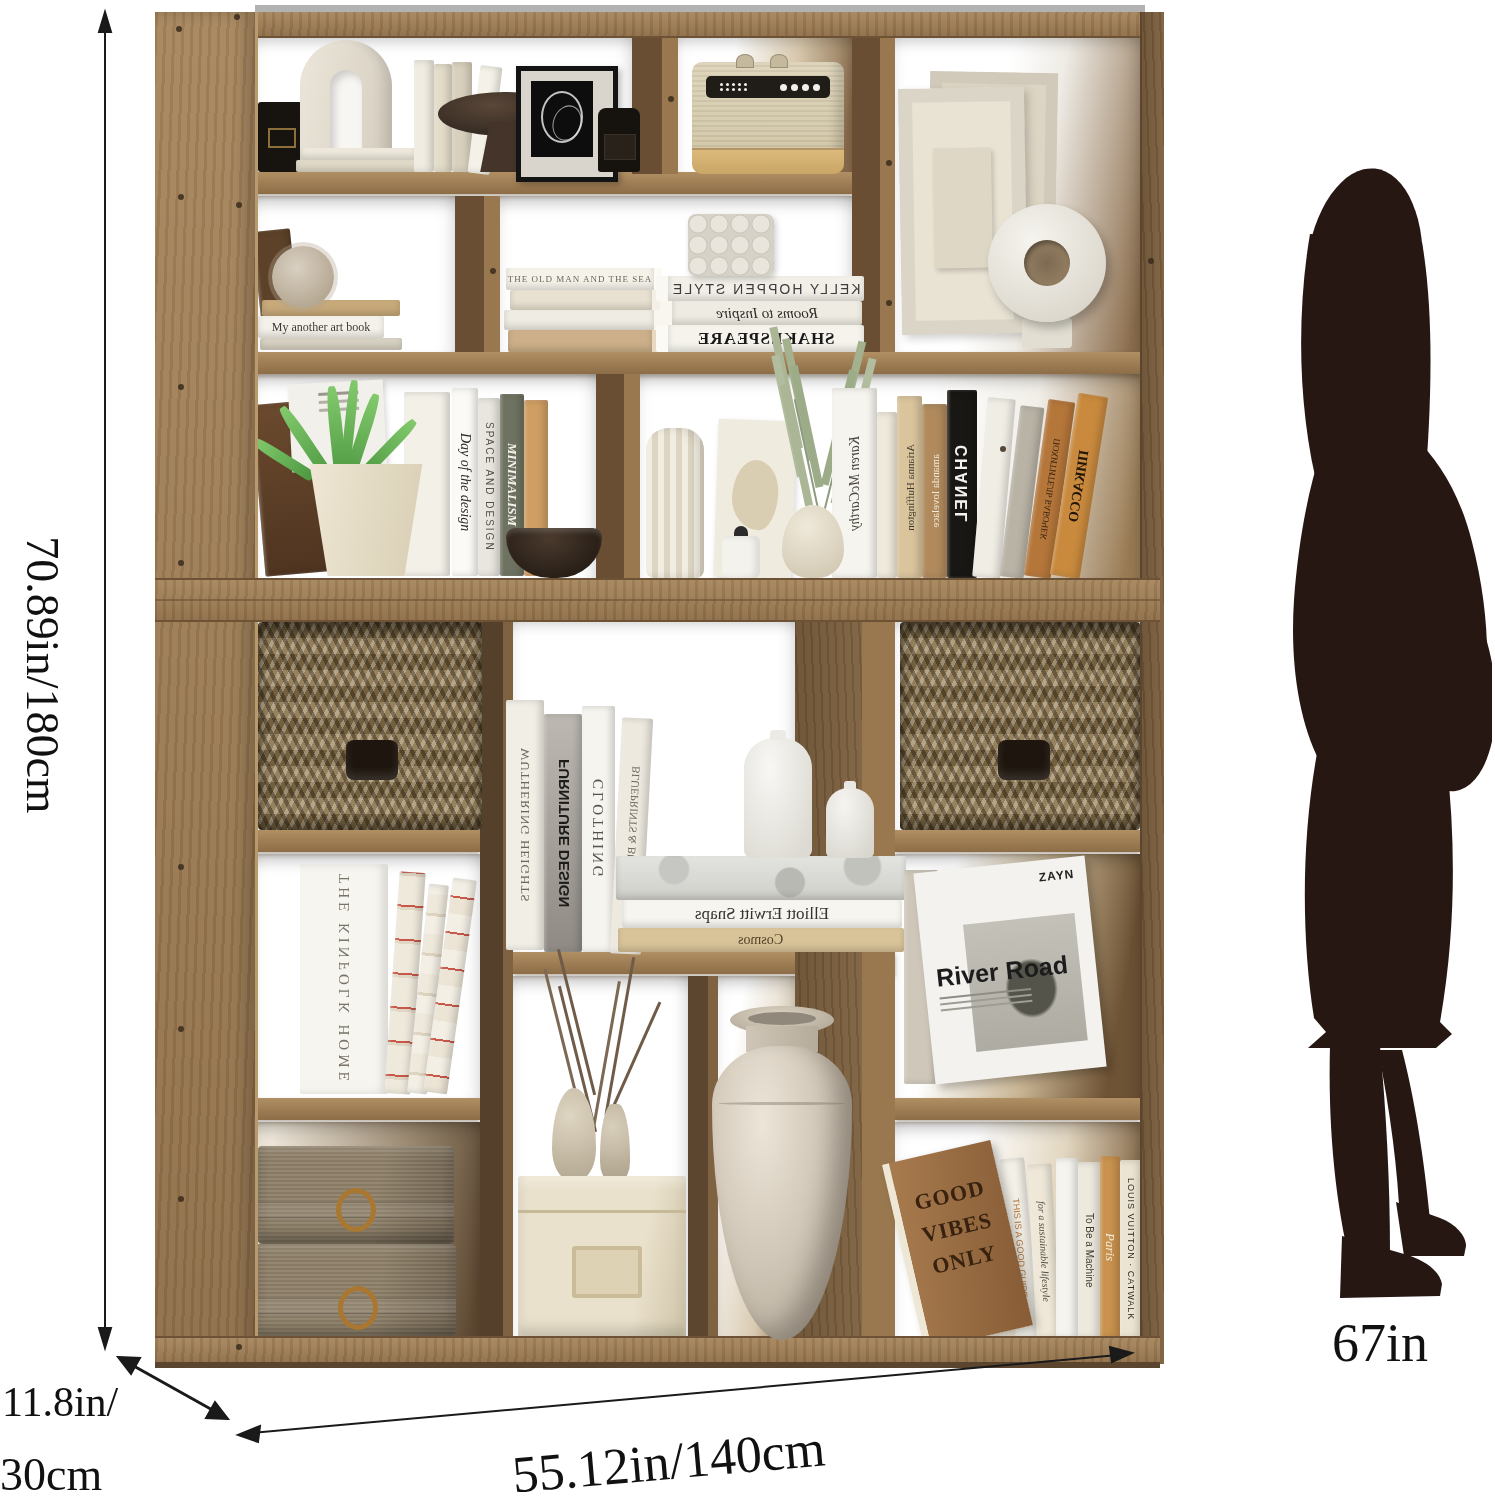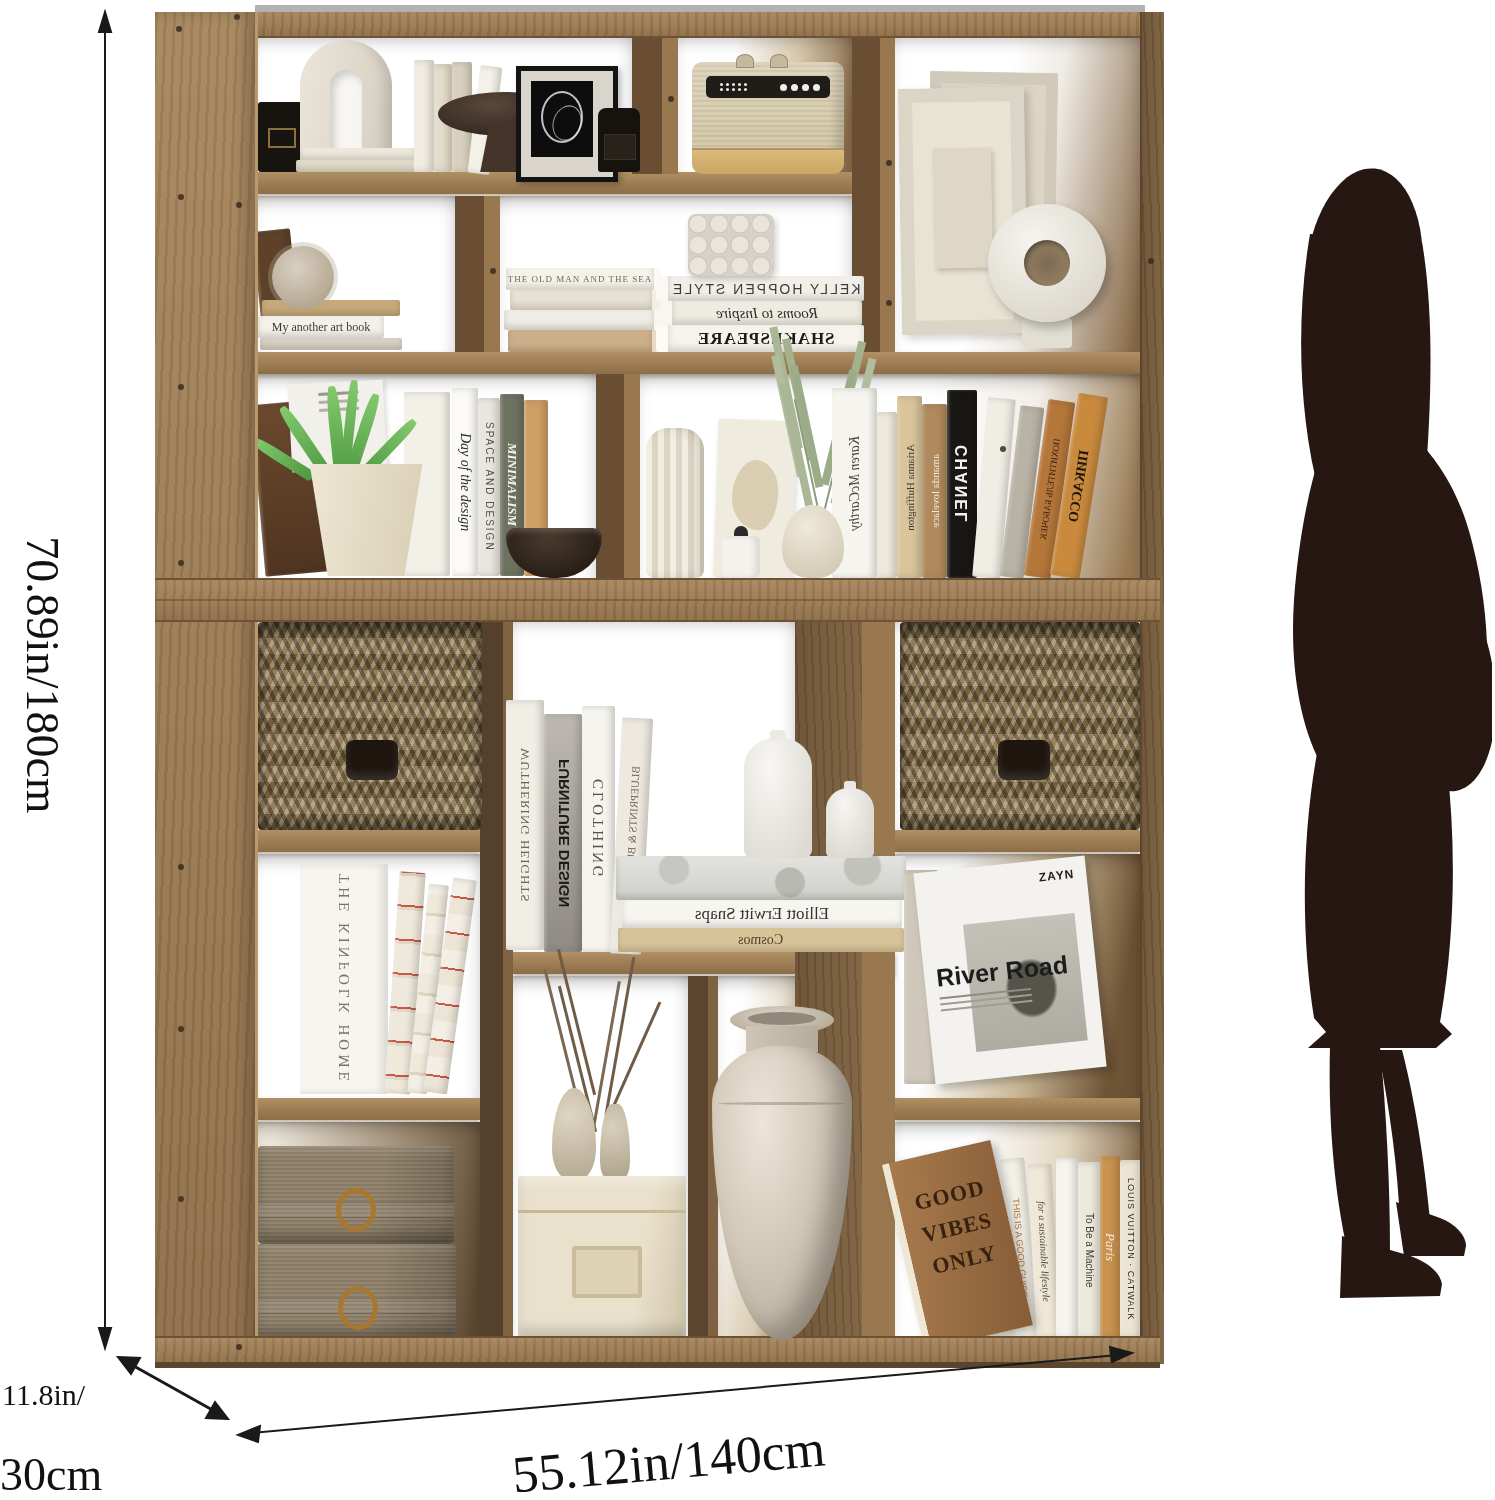--- a/index.html
+++ b/index.html
@@ -351,23 +351,24 @@
 
       <line x1="132" y1="1365" x2="216" y2="1412" stroke-width="3"></line>
       <polygon points="118,1357 140,1358 131,1374"></polygon>
       <polygon points="228,1419 206,1418 215,1402"></polygon>
     </g>
   </svg>
 
   <div class="dim" style="left:42px;top:675px;width:0;height:0;">
     <span style="position:absolute;white-space:nowrap;font-size:46px;transform:translate(-50%,-50%) rotate(90deg);display:inline-block;">70.89in/180cm</span>
   </div>
-  <div class="dim" style="left:2px;top:1378px;font-size:30px;">11.8in/</div>
+  <div class="dim" style="left:2px;top:1378px;font-size:42px;">11.8in/</div>
   <div class="dim" style="left:0px;top:1448px;font-size:46px;">30cm</div>
   <div class="dim" style="left:512px;top:1432px;font-size:52px;transform:rotate(-5deg);">55.12in/140cm</div>
+  <div class="dim" style="left:1305px;top:1312px;width:150px;text-align:center;font-size:54px;">67in</div>
 
   <svg width="300" height="1158" viewBox="0 0 300 1158" style="position:absolute;left:1192px;top:160px;z-index:2;">
     <g fill="#261713">
       <ellipse cx="172" cy="112" rx="58" ry="104" transform="rotate(6 172 112)"></ellipse>
       <path d="M118,74 C104,156 106,256 128,336 L232,336 C240,244 242,152 230,82 Z"></path>
       <path d="M150,240 C212,252 260,302 280,382 C298,452 300,522 286,572 C276,608 252,624 226,620 L128,602 C106,560 98,500 102,440 C108,360 124,290 150,240 Z"></path>
       <ellipse cx="248" cy="520" rx="54" ry="112" transform="rotate(-8 248 520)"></ellipse>
       <path d="M128,578 L254,596 C264,680 264,772 248,862 L260,874 L244,888 L116,888 L134,872 L122,858 C108,770 110,664 128,578 Z"></path>
       <path d="M138,886 C136,960 142,1032 156,1094 L198,1094 C198,1020 194,950 188,886 Z"></path>
       <path d="M186,890 C198,950 206,1010 208,1064 L238,1060 C232,996 222,936 210,890 Z"></path>

